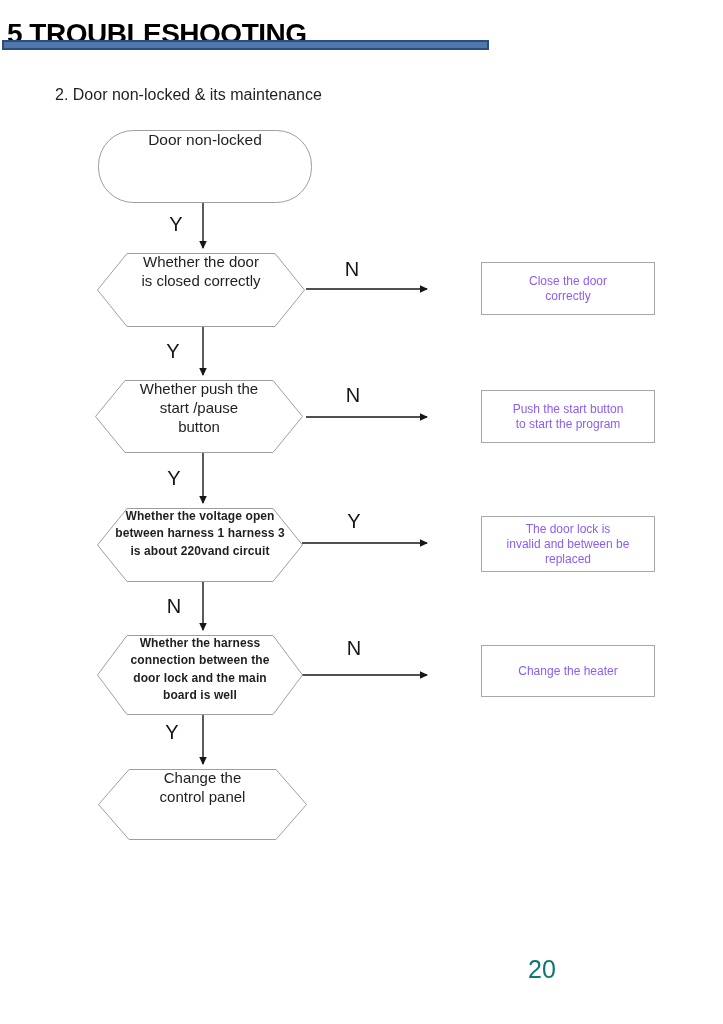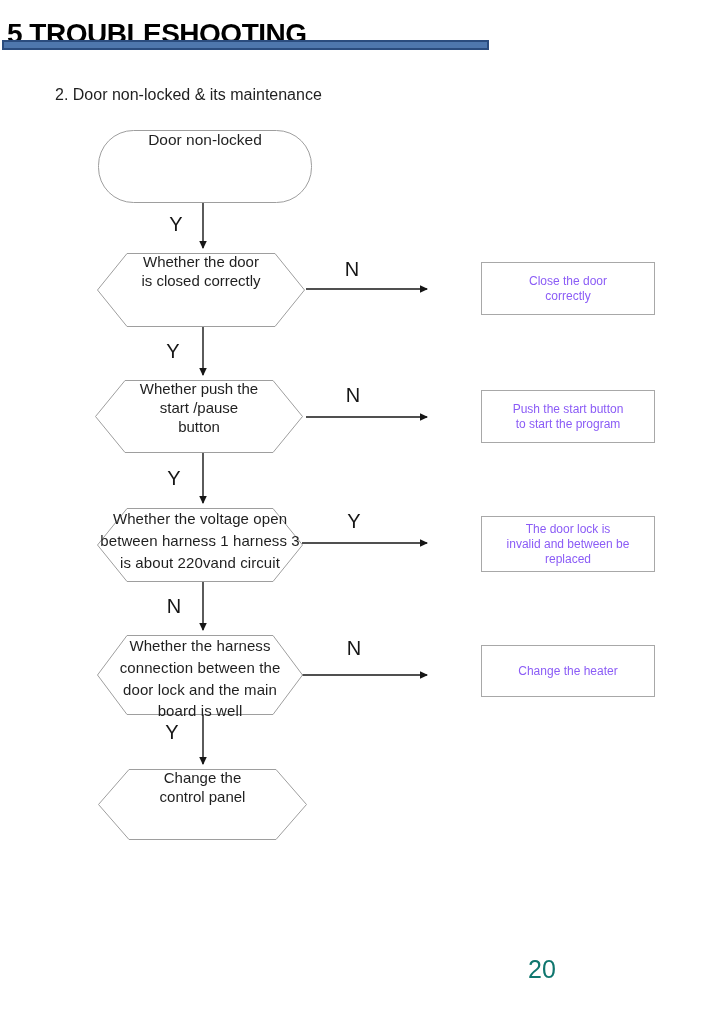--- a/index.html
+++ b/index.html
@@ -26,21 +26,21 @@
   .node .shape{
     position:absolute;left:0;top:0;width:100%;height:100%;z-index:0;
   }
   .node .txt{position:relative;z-index:1;}
   .terminal{
     left:98px;top:130px;width:212px;height:71px;
     border:1px solid #9e9e9e;border-radius:35.5px;background:#fff;
     font-size:15.5px;
   }
   .hex-label{font-size:15px;line-height:1.25;}
-  .hex-label-sm{font-size:15px;font-weight:normal;line-height:1.45;letter-spacing:0.1px;}
+  .hex-label-sm{font-size:12px;font-weight:bold;line-height:1.45;letter-spacing:0.1px;}
   .action-box{
     position:absolute;left:433px;width:174px;box-sizing:border-box;
     border:1px solid #a8a8a8;background:#fff;
     display:flex;align-items:center;justify-content:center;text-align:center;
     white-space:pre-line;font-size:12px;line-height:1.25;color:#8b5cf6;margin-left:48px;
   }
   .flow-label{
     position:absolute;transform:translateX(-50%);
     font-size:20px;color:#161616;line-height:1;
   }

